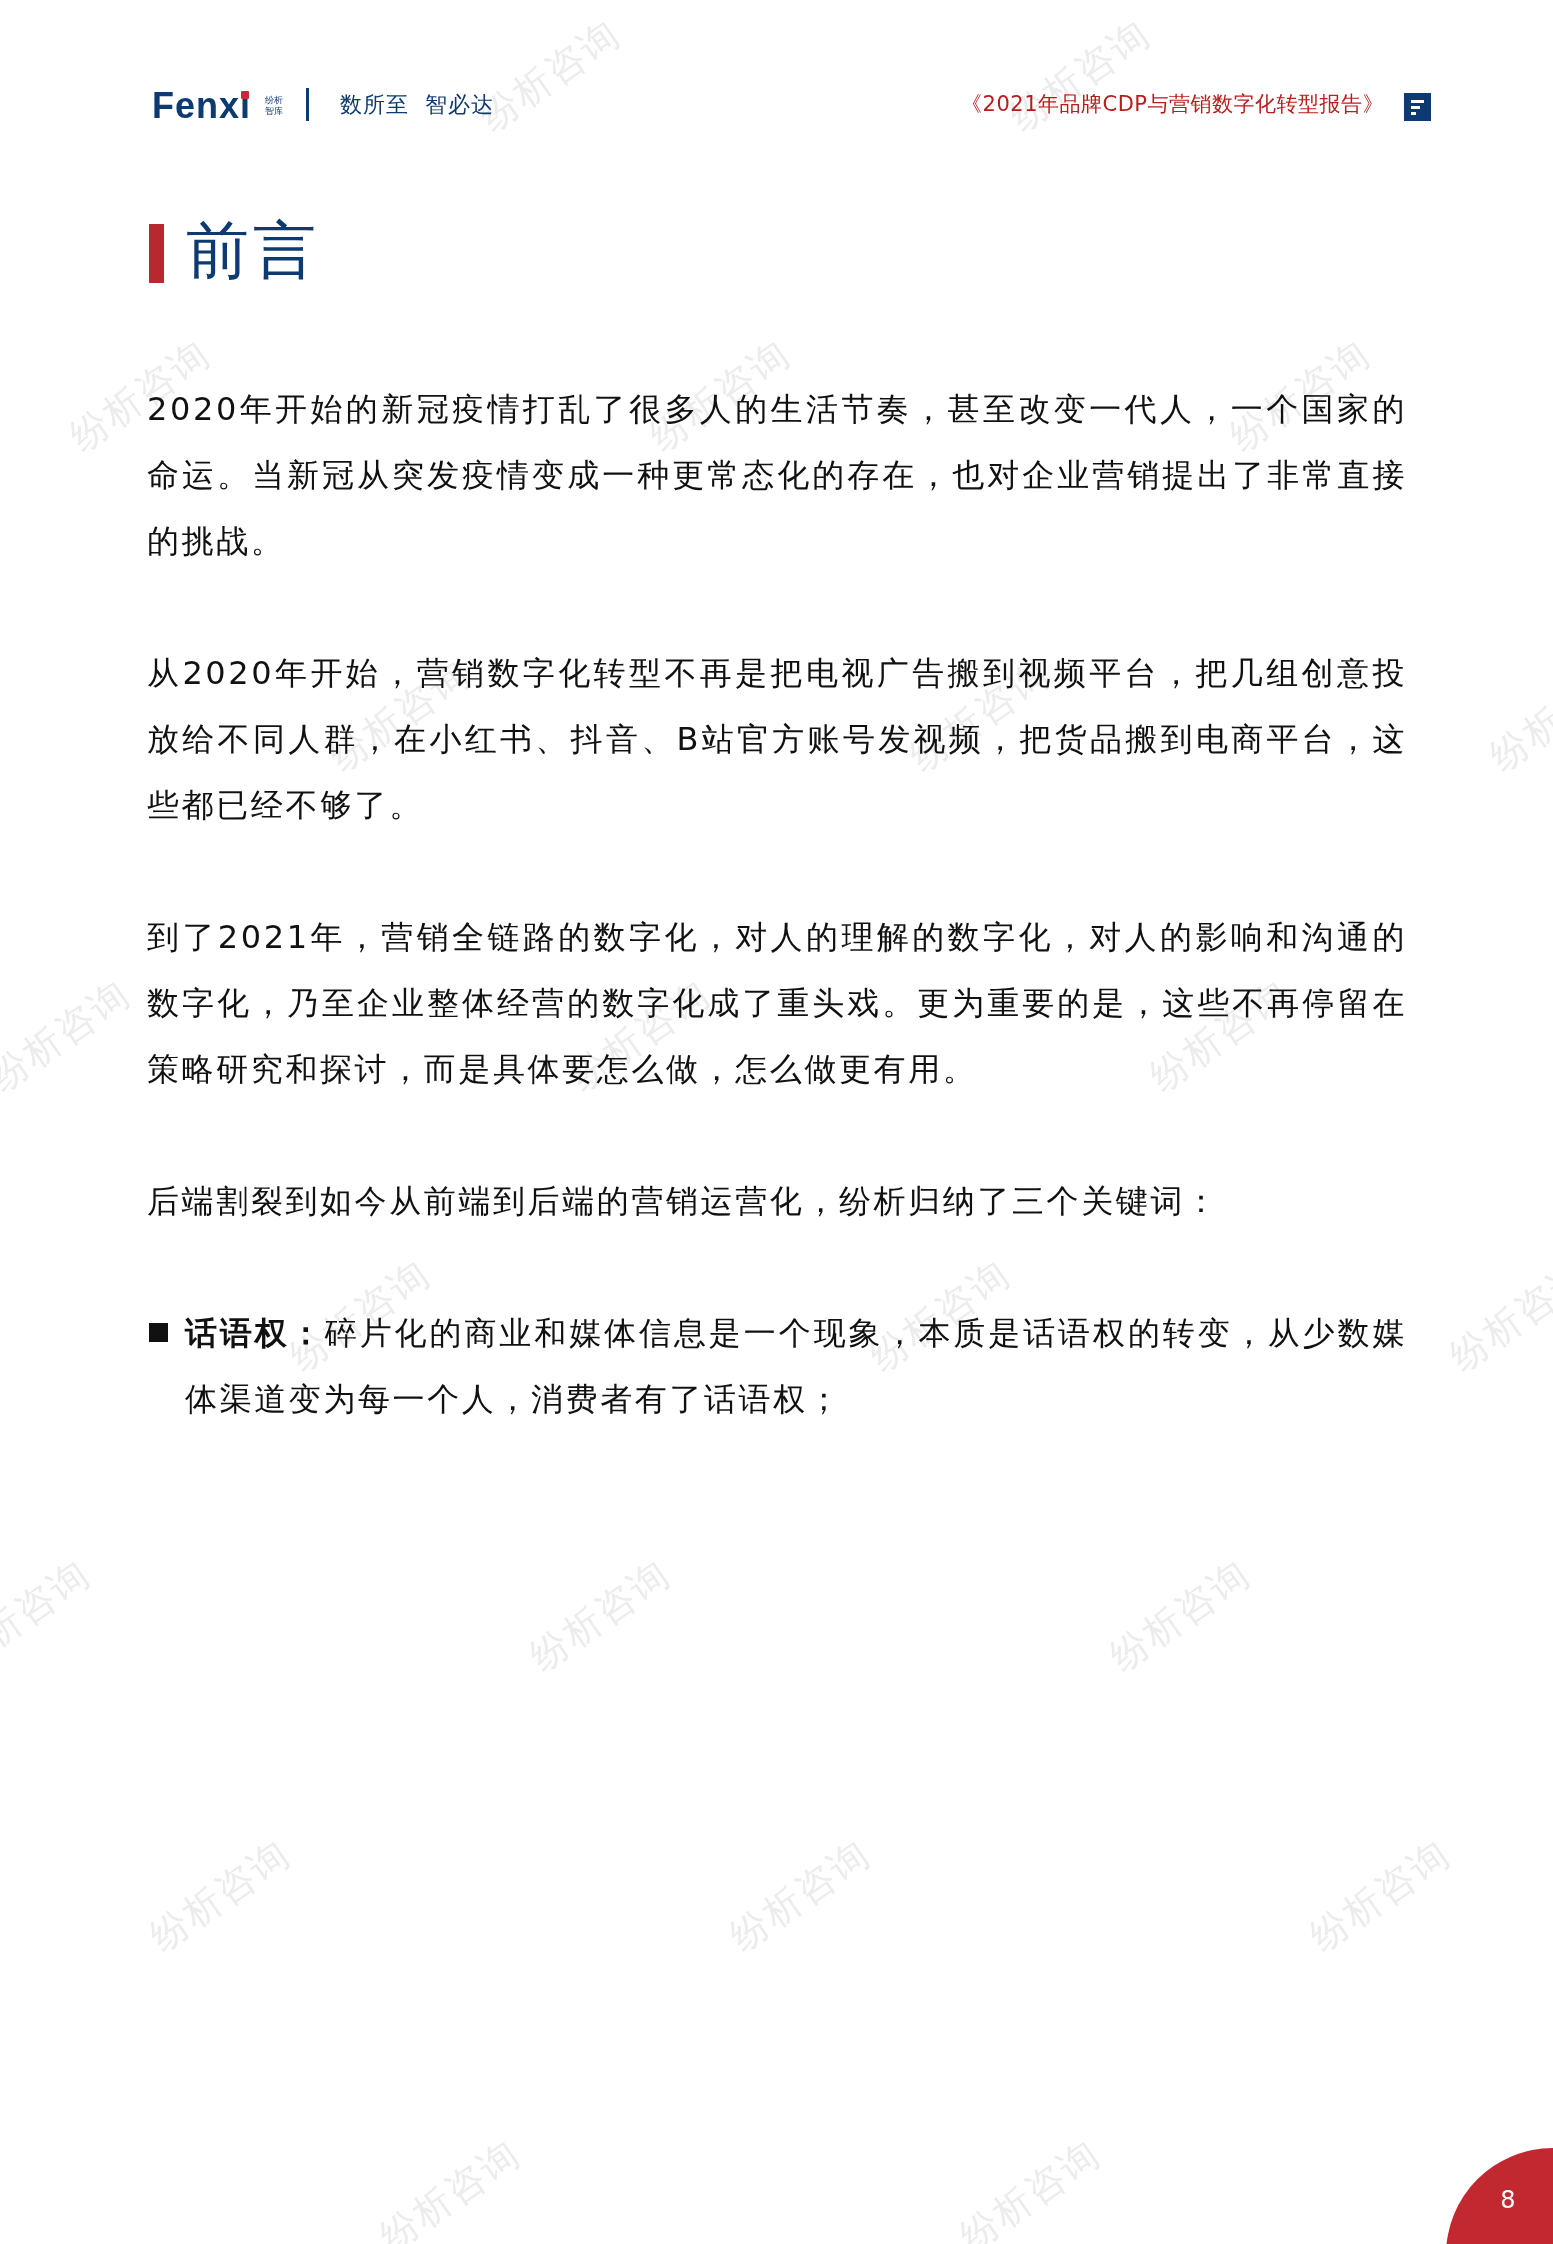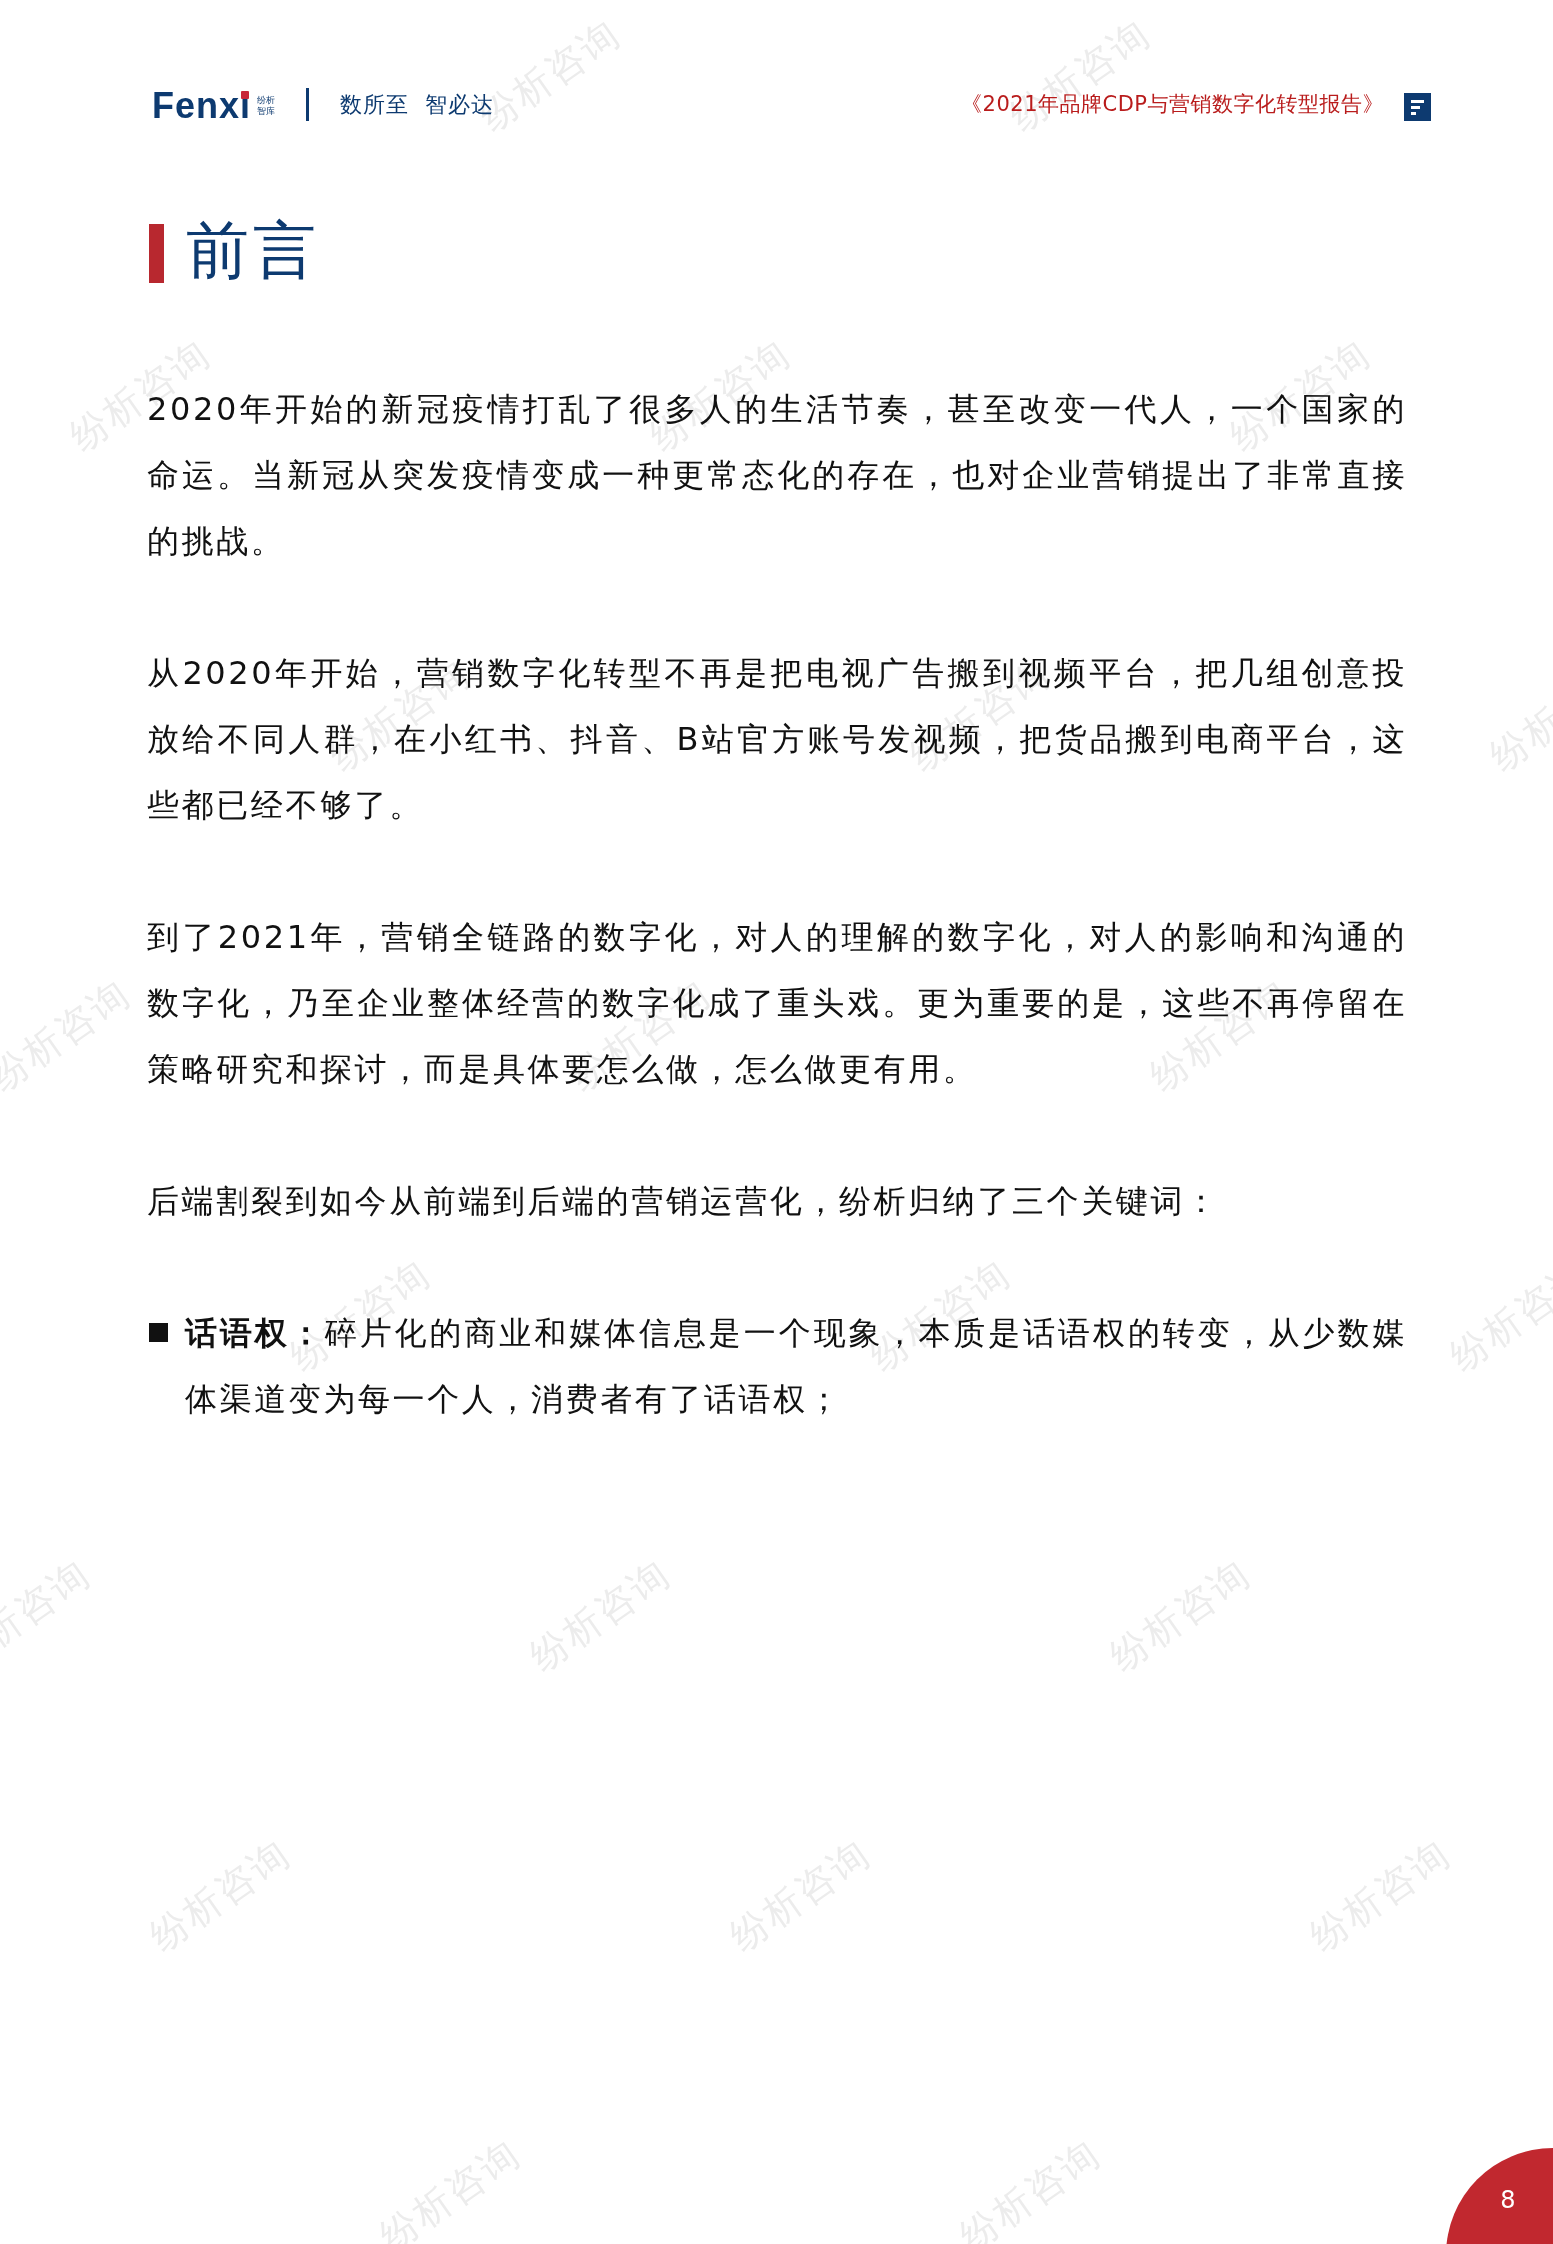--- a/index.html
+++ b/index.html
@@ -8,21 +8,21 @@
     background: #ffffff;
     font-family: "DejaVu Sans", "Liberation Sans", sans-serif;
     color: #111111;
   }
   
   .header { position: absolute; left: 4px; top: 0; width: 1553px; height: 160px; }
   .logo { position: absolute; left: 148px; top: 86px; display: flex; align-items: center; }
   .logo-word { font-family: "Liberation Sans", sans-serif; font-weight: 700; font-size: 36px; color: #0d3a70; letter-spacing: 1px; line-height: 40px; }
   .logo-i { color: #0d3a70; position: relative; }
   .logo-i::before { content: ""; position: absolute; left: 1px; top: 6px; width: 8px; height: 8px; background: #c8283a; border-radius: 1px; }
-  .logo-sub { display: flex; flex-direction: column; margin-left: 6px; font-size: 9px; line-height: 11px; color: #0d3a70; }
+  .logo-sub { display: flex; flex-direction: column; margin-left: 14px; font-size: 9px; line-height: 11px; color: #0d3a70; }
   .header-divider { position: absolute; left: 302px; top: 88px; width: 3px; height: 33px; background: #0d3a70; }
   .slogan { position: absolute; left: 336px; top: 90px; font-size: 22px; color: #0d3a70; letter-spacing: 1px; }
   .report-title { position: absolute; right: 173px; top: 90px; font-size: 21px; color: #b91c1c; letter-spacing: 0.5px; }
   .menu-icon { position: absolute; left: 1400px; top: 93px; width: 27px; height: 28px; background: #0d3a70; }
   .menu-icon span { position: absolute; left: 7px; height: 3px; background: #fff; }
   
   .section-bar { position: absolute; left: 149px; top: 224px; width: 15px; height: 59px; background: #b8282f; }
   .section-title { position: absolute; left: 186px; top: 218px; font-size: 63px; font-weight: 400; color: #0d3a70; letter-spacing: 4px; line-height: 66px; }
   
   .content { position: absolute; left: 147px; top: 376px; width: 1260px; }

